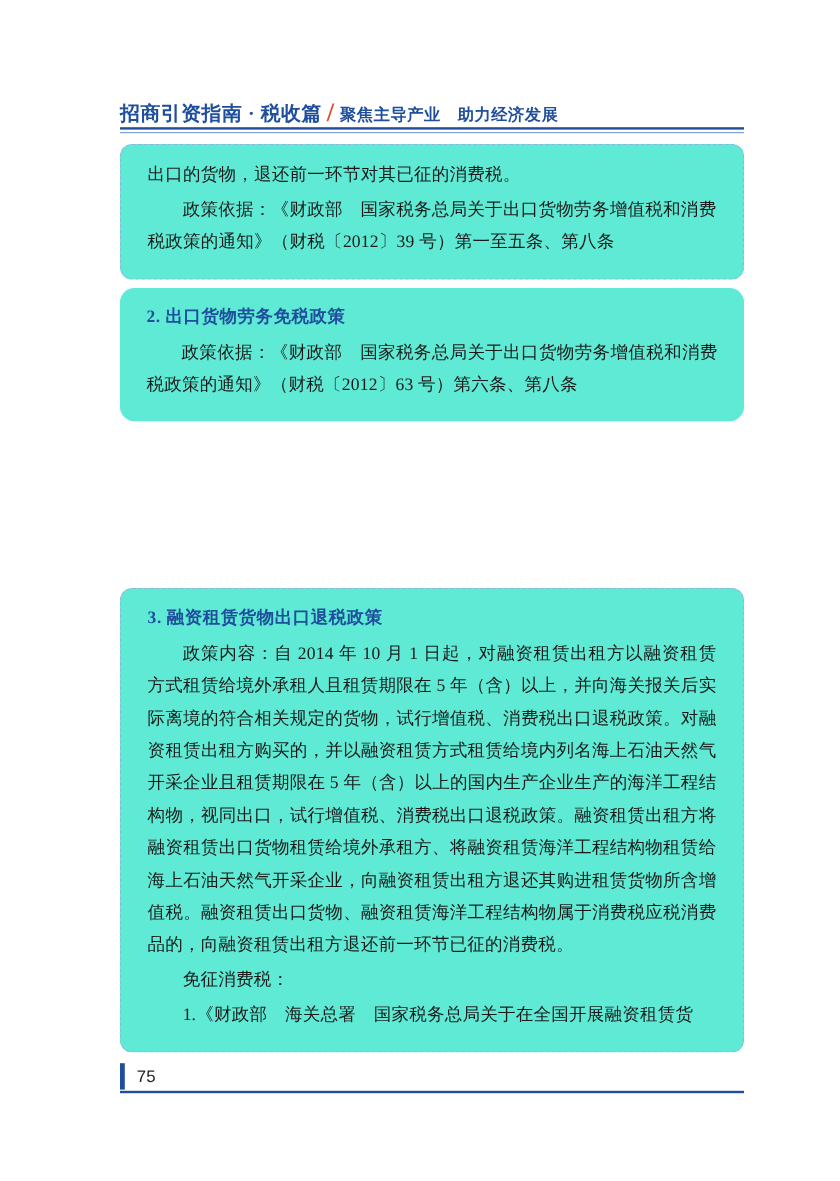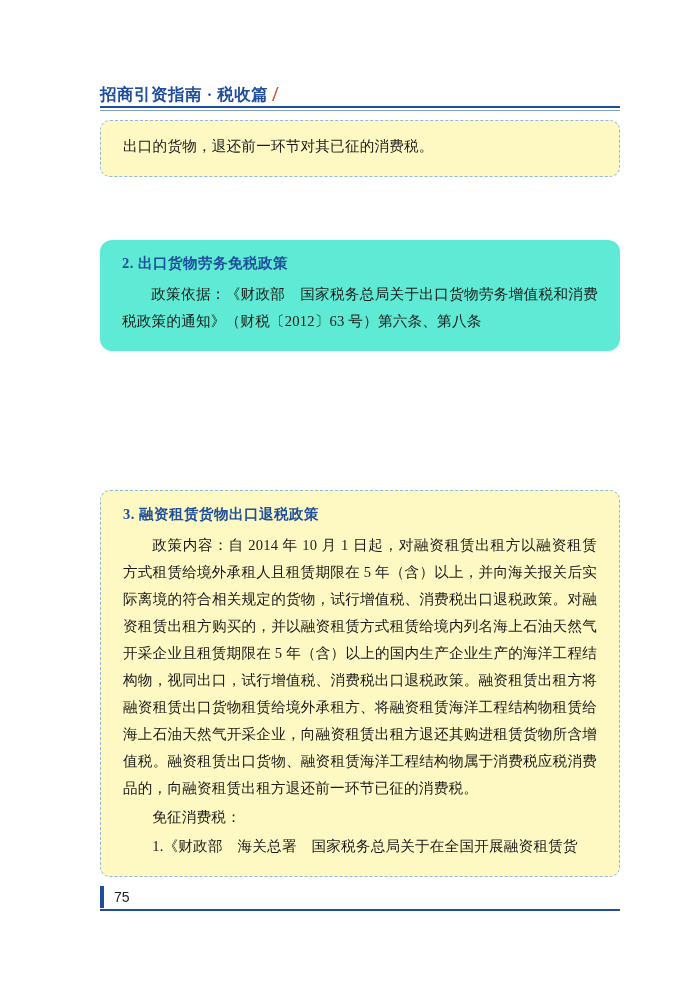--- a/index.html
+++ b/index.html
@@ -72,21 +72,21 @@
   }
 
   
   .block {
     position: absolute;
     left: 96px;
     width: 520px;
     box-sizing: border-box;
     border: 1px dashed #8fb8dd;
     border-radius: 10px;
-    background: #fef9c3;
+    background: #5eead4;
     padding: 12px 22px 14px 22px;
   }
   .block.filled {
     background: #5eead4;
     border: none;
     border-radius: 12px;
   }
   .block.block-a { top: 120px; }
   .block.block-b { top: 240px; }
   .block.block-c { top: 490px; }
@@ -141,26 +141,28 @@
   }
 </style>
 </head>
 <body>
 
 <div class="page">
 
   <div class="header">
     <span class="header-title">招商引资指南 · 税收篇</span>
     <span class="header-slash">/</span>
+    <span class="header-sub">聚焦主导产业　助力经济发展</span>
   </div>
   <div class="header-rule"></div>
   <div class="header-rule thin"></div>
 
   <div class="block block-a">
     <p class="para noindent">出口的货物，退还前一环节对其已征的消费税。</p>
+    <p class="para indent">政策依据：《财政部　国家税务总局关于出口货物劳务增值税和消费税政策的通知》（财税〔2012〕39 号）第一至五条、第八条</p>
   </div>
 
   <div class="block filled block-b">
     <div class="sec-title">2. 出口货物劳务免税政策</div>
     <p class="para indent">政策依据：《财政部　国家税务总局关于出口货物劳务增值税和消费税政策的通知》（财税〔2012〕63 号）第六条、第八条</p>
   </div>
 
   <div class="block block-c">
     <div class="sec-title">3. 融资租赁货物出口退税政策</div>
     <p class="para indent">政策内容：自 2014 年 10 月 1 日起，对融资租赁出租方以融资租赁方式租赁给境外承租人且租赁期限在 5 年（含）以上，并向海关报关后实际离境的符合相关规定的货物，试行增值税、消费税出口退税政策。对融资租赁出租方购买的，并以融资租赁方式租赁给境内列名海上石油天然气开采企业且租赁期限在 5 年（含）以上的国内生产企业生产的海洋工程结构物，视同出口，试行增值税、消费税出口退税政策。融资租赁出租方将融资租赁出口货物租赁给境外承租方、将融资租赁海洋工程结构物租赁给海上石油天然气开采企业，向融资租赁出租方退还其购进租赁货物所含增值税。融资租赁出口货物、融资租赁海洋工程结构物属于消费税应税消费品的，向融资租赁出租方退还前一环节已征的消费税。</p>

